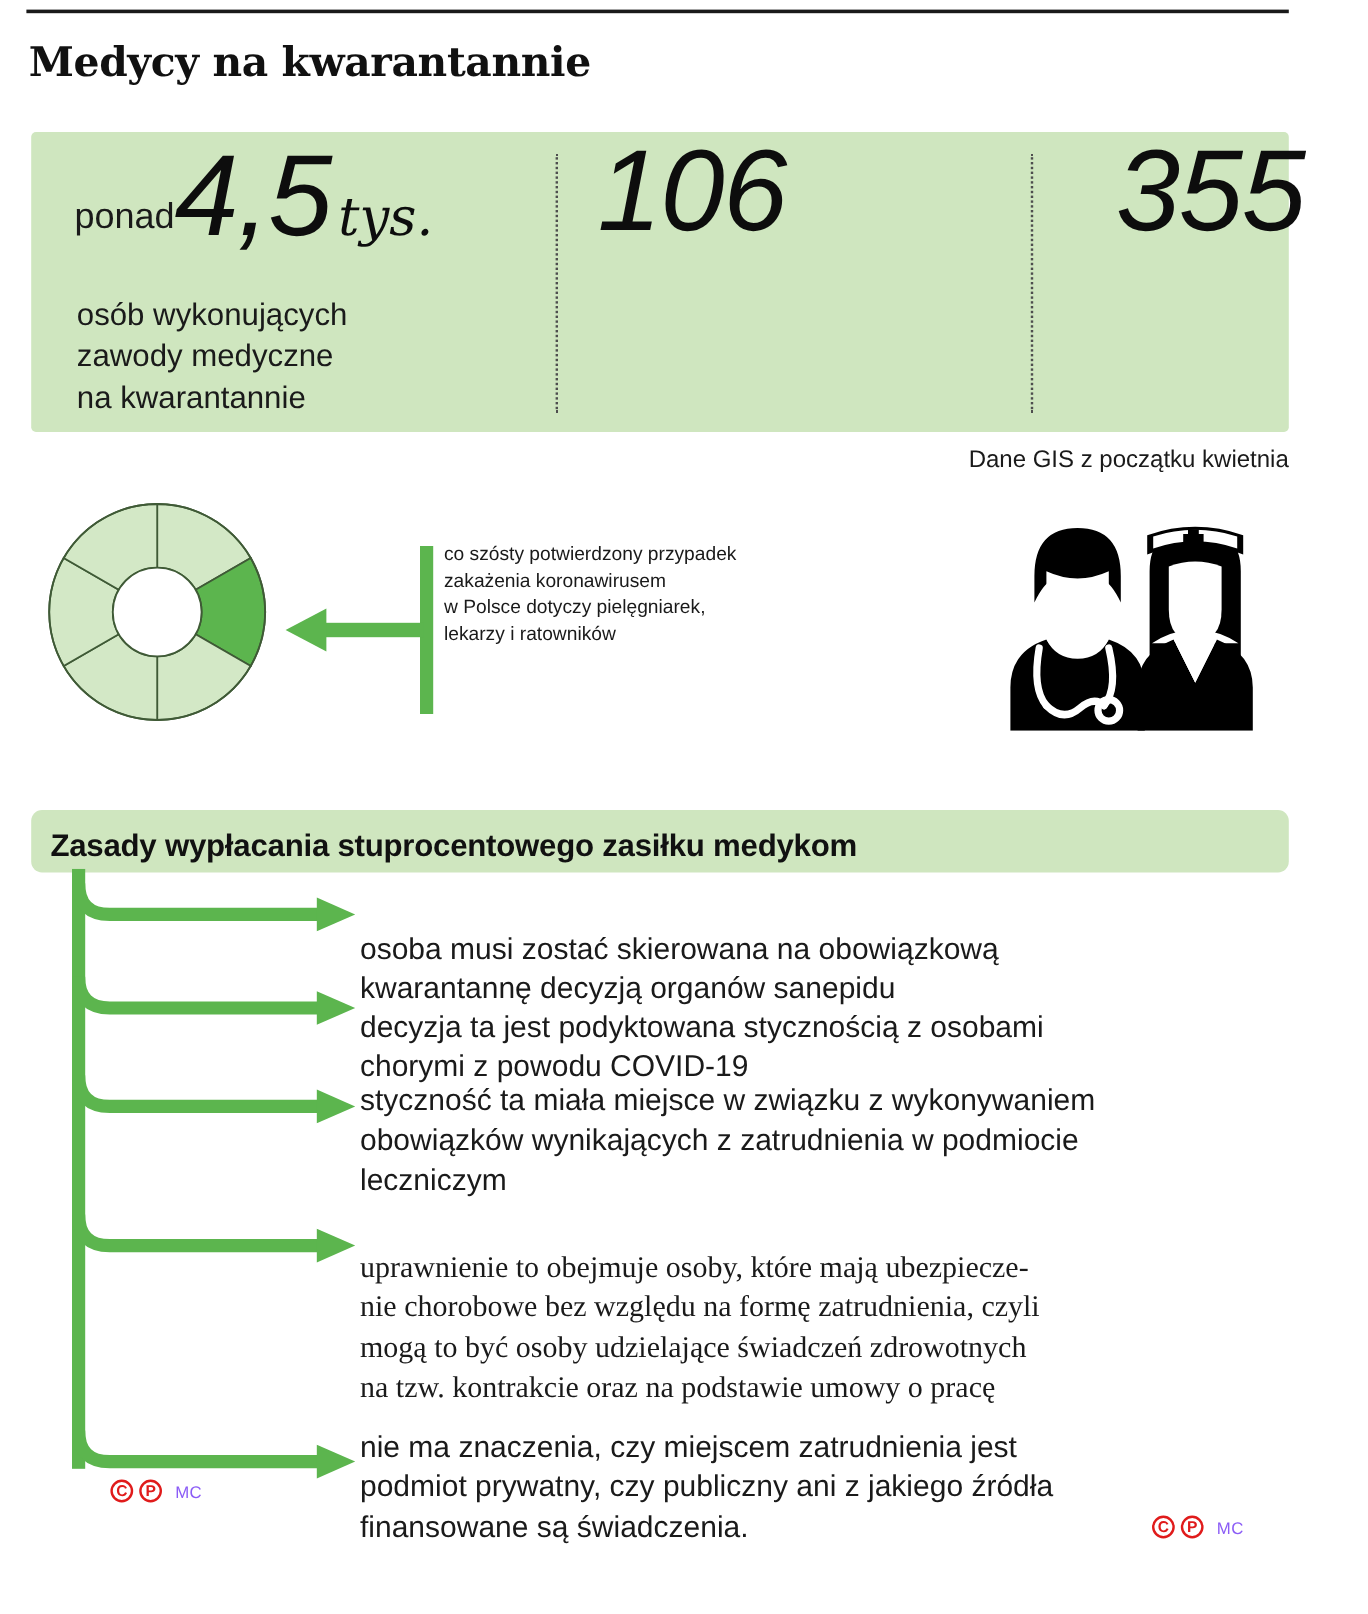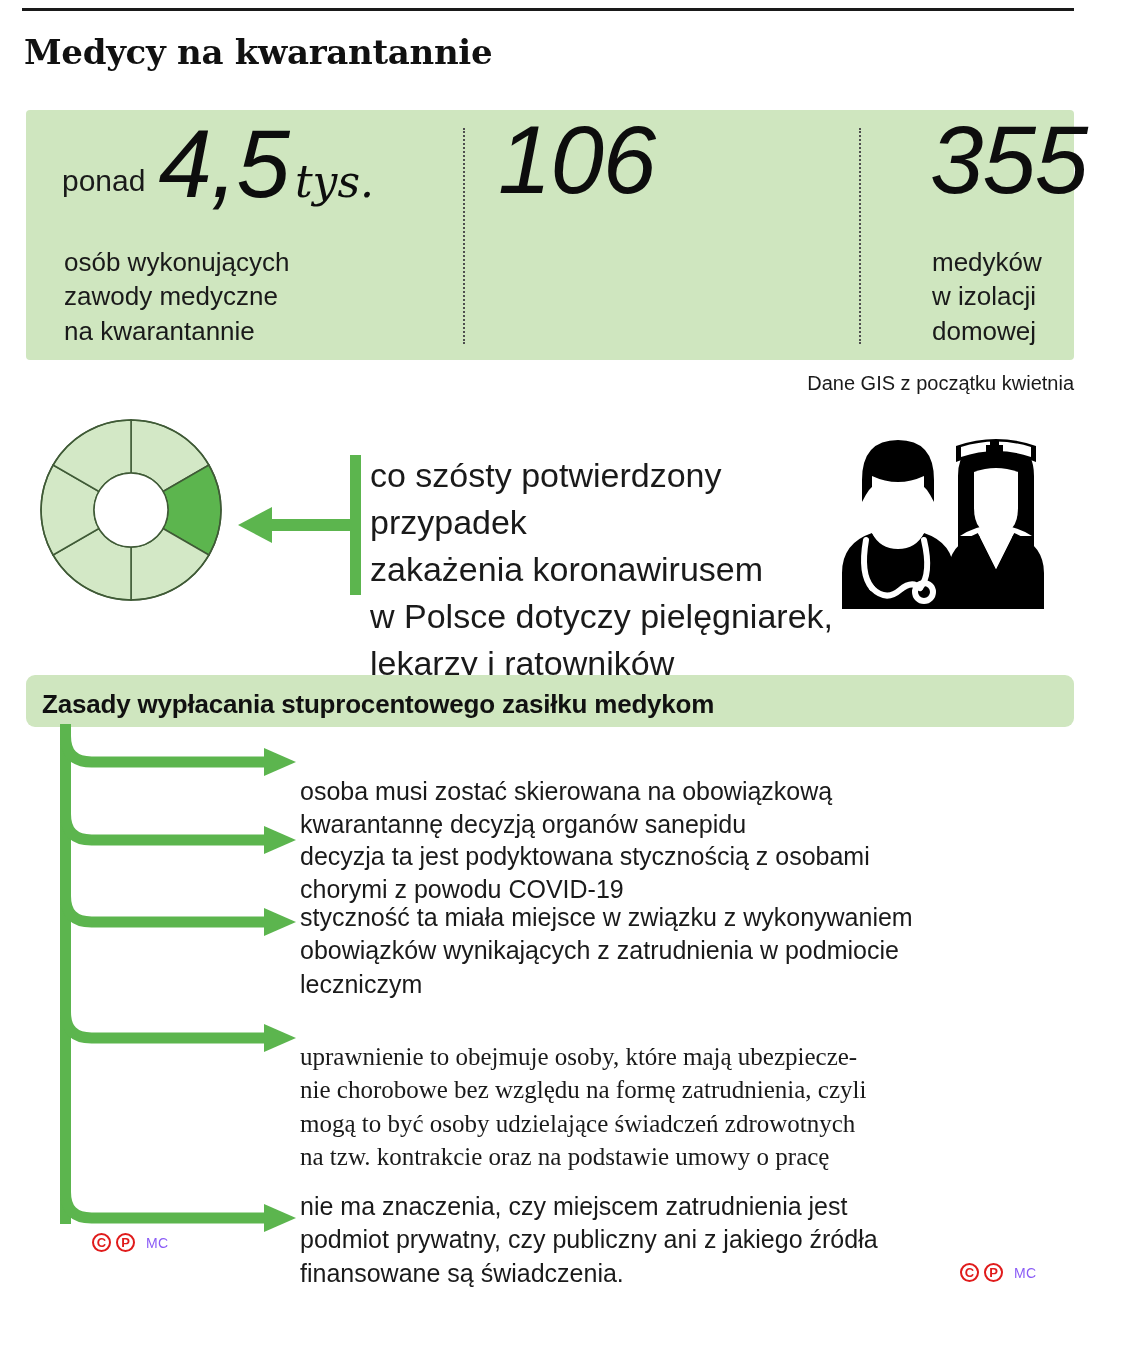--- a/index.html
+++ b/index.html
@@ -73,21 +73,21 @@
     height: 130px;
     display: flex;
     align-items: baseline;
   }
   .ponad {
     font-family: "Liberation Sans", sans-serif;
     font-size: 30px;
     color: #1a1a1a;
     position: relative;
     top: -6px;
-    margin-right: 13px;
+    margin-right: 0;
   }
   .bignum {
     font-family: Liberation Sans, sans-serif;
     font-style: italic;
     font-size: 96px;
     line-height: 1;
     color: #0d0d0d;
     letter-spacing: -1px;
   }
   .tys {
@@ -130,21 +130,21 @@
     left: 236px;
     top: 455px;
     width: 130px;
     height: 140px;
   }
   .callout {
     position: absolute;
     left: 370px;
     top: 452px;
     width: 480px;
-    font-size: 34px;
+    font-size: 16px;
     line-height: 1.38;
     color: #1a1a1a;
     white-space: pre-line;
   }
   .medics-icon {
     position: absolute;
     left: 828px;
     top: 424px;
     width: 230px;
     height: 185px;
@@ -244,23 +244,20 @@
   <div class="stat-col c2">
     <div class="bignum-row">
       <span class="bignum">106</span>
     </div>
   </div>
 
   <div class="stat-col c3">
     <div class="bignum-row">
       <span class="bignum">355</span>
     </div>
-    <div class="stat-desc">medyków
-w izolacji
-domowej</div>
   </div>
 </div>
 
 <div class="source-note">Dane GIS z początku kwietnia</div>
 
 <div class="donut-wrap">
   <svg viewBox="0 0 190 190" width="190" height="190">
     <g transform="translate(95,95)">
 
       <path d="M 0,-90 A 90,90 0 0,1 77.94,-45 L 32.04,-18.5 A 37,37 0 0,0 0,-37 Z" fill="#d3e8c6" stroke="#3f5a36" stroke-width="1.5"></path>

